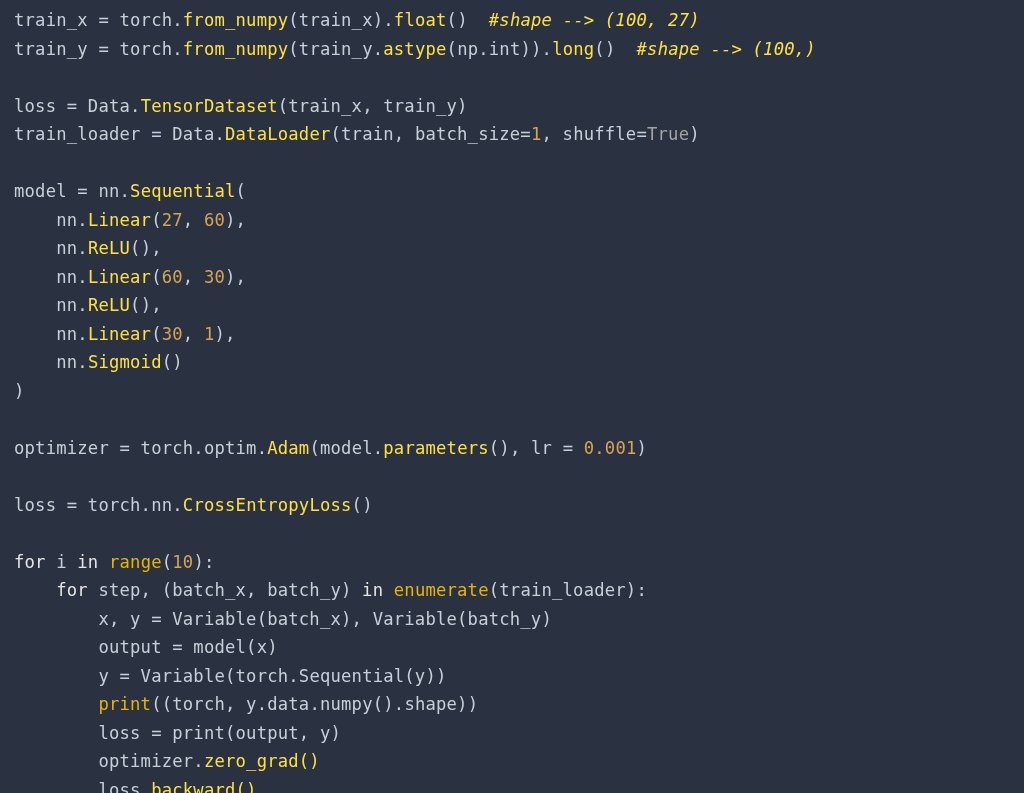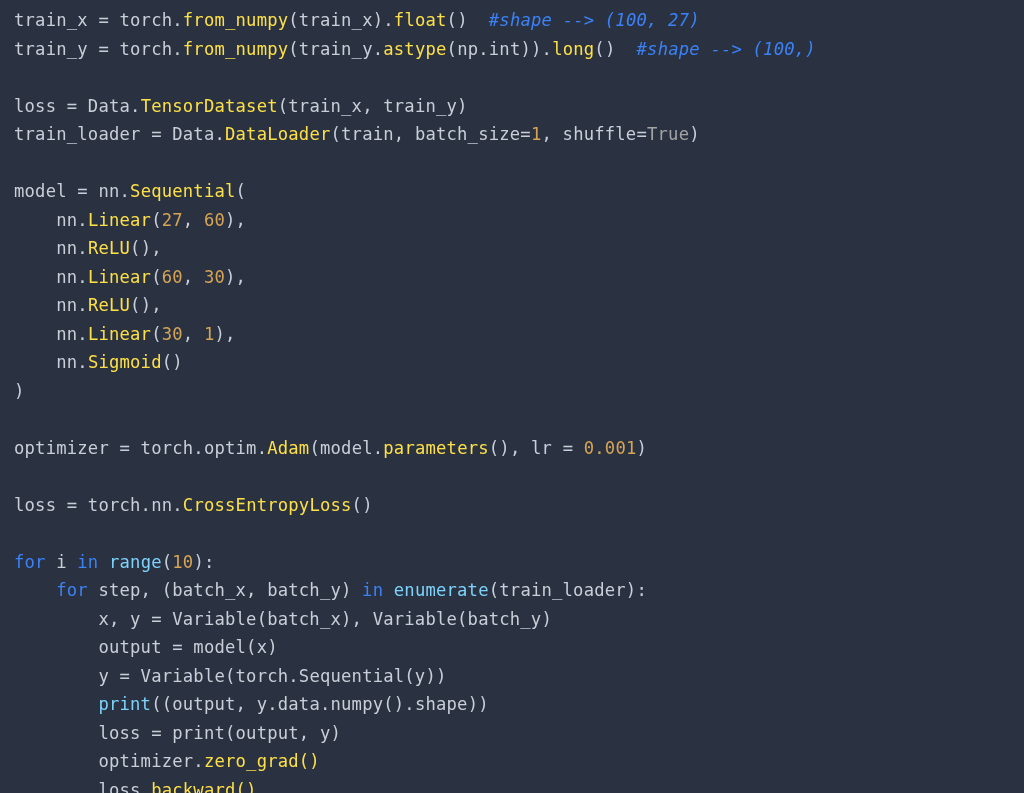--- a/index.html
+++ b/index.html
@@ -15,25 +15,25 @@
     padding: 6px 14px 12px 14px;
     font-family: "Menlo", "Consolas", "DejaVu Sans Mono", monospace;
     font-size: 17.2px;
     line-height: 28.5px;
     letter-spacing: 0.2px;
     white-space: pre;
     color: #c9d1dd;
   }
   .tok-def   { color: #c8cfd9; }     
   .tok-num   { color: #d7a455; }     
-  .tok-key   { color: #3b82f6; }     
+  .tok-key   { color: #e5e5e5; }     
   .tok-bool  { color: #a3a3a3; }     
-  .tok-comm  { color: #3b82f6; font-style: italic; margin-top: 36px; } 
+  .tok-comm  { color: #fde047; font-style: italic; margin-top: 36px; } 
   .tok-call  { color: #fde047; }     
-  .tok-builtin { color: #7dd3fc; }
+  .tok-builtin { color: #eab308; }
 </style>
 </head>
 <body>
 
 <pre class="code"><span><span class="tok-def">train_x </span><span class="tok-def">=</span><span class="tok-def"> torch</span><span class="tok-def">.</span><span class="tok-call">from_numpy</span><span class="tok-def">(</span><span class="tok-def">train_x</span><span class="tok-def">)</span><span class="tok-def">.</span><span class="tok-call">float</span><span class="tok-def">()</span><span>  </span><span class="tok-comm">#shape --&gt; (100, 27)</span></span>
 <span><span class="tok-def">train_y </span><span class="tok-def">=</span><span class="tok-def"> torch</span><span class="tok-def">.</span><span class="tok-call">from_numpy</span><span class="tok-def">(</span><span class="tok-def">train_y</span><span class="tok-def">.</span><span class="tok-call">astype</span><span class="tok-def">(</span><span class="tok-def">np</span><span class="tok-def">.</span><span class="tok-def">int</span><span class="tok-def">))</span><span class="tok-def">.</span><span class="tok-call">long</span><span class="tok-def">()</span><span>  </span><span class="tok-comm">#shape --&gt; (100,)</span></span>
 
 <span><span class="tok-def">loss </span><span class="tok-def">=</span><span class="tok-def"> Data</span><span class="tok-def">.</span><span class="tok-call">TensorDataset</span><span class="tok-def">(</span><span class="tok-def">train_x, train_y</span><span class="tok-def">)</span></span>
 <span><span class="tok-def">train_loader </span><span class="tok-def">=</span><span class="tok-def"> Data</span><span class="tok-def">.</span><span class="tok-call">DataLoader</span><span class="tok-def">(</span><span class="tok-def">train, batch_size</span><span class="tok-def">=</span><span class="tok-num">1</span><span class="tok-def">, shuffle</span><span class="tok-def">=</span><span class="tok-bool">True</span><span class="tok-def">)</span></span>
 
@@ -48,17 +48,17 @@
 
 <span><span class="tok-def">optimizer </span><span class="tok-def">=</span><span class="tok-def"> torch</span><span class="tok-def">.</span><span class="tok-def">optim</span><span class="tok-def">.</span><span class="tok-call">Adam</span><span class="tok-def">(</span><span class="tok-def">model</span><span class="tok-def">.</span><span class="tok-call">parameters</span><span class="tok-def">(), lr </span><span class="tok-def">=</span><span class="tok-def"> </span><span class="tok-num">0.001</span><span class="tok-def">)</span></span>
 
 <span><span class="tok-def">loss </span><span class="tok-def">=</span><span class="tok-def"> torch</span><span class="tok-def">.</span><span class="tok-def">nn</span><span class="tok-def">.</span><span class="tok-call">CrossEntropyLoss</span><span class="tok-def">()</span></span>
 
 <span><span class="tok-key">for</span><span class="tok-def"> i </span><span class="tok-key">in</span><span class="tok-def"> </span><span class="tok-builtin">range</span><span class="tok-def">(</span><span class="tok-num">10</span><span class="tok-def">):</span></span>
 <span><span>    </span><span class="tok-key">for</span><span class="tok-def"> step, (batch_x, batch_y) </span><span class="tok-key">in</span><span class="tok-def"> </span><span class="tok-builtin">enumerate</span><span class="tok-def">(</span><span class="tok-def">train_loader</span><span class="tok-def">):</span></span>
 <span><span>        </span><span class="tok-def">x, y </span><span class="tok-def">=</span><span class="tok-def"> Variable(batch_x), Variable(batch_y)</span></span>
 <span><span>        </span><span class="tok-def">output </span><span class="tok-def">=</span><span class="tok-def"> model(x)</span></span>
 <span><span>        </span><span class="tok-def">y </span><span class="tok-def">=</span><span class="tok-def"> Variable(torch</span><span class="tok-def">.</span><span class="tok-def">Sequential(y))</span></span>
-<span><span>        </span><span class="tok-builtin">print</span><span class="tok-def">(</span><span class="tok-def">(output, y</span><span class="tok-def">.</span><span class="tok-def">data</span><span class="tok-def">.</span><span class="tok-def">numpy()</span><span class="tok-def">.</span><span class="tok-def">shape)</span><span class="tok-def">)</span></span>
+<span><span>        </span><span class="tok-builtin">print</span><span class="tok-def">(</span><span class="tok-def">(torch, y</span><span class="tok-def">.</span><span class="tok-def">data</span><span class="tok-def">.</span><span class="tok-def">numpy()</span><span class="tok-def">.</span><span class="tok-def">shape)</span><span class="tok-def">)</span></span>
 <span><span>        </span><span class="tok-def">loss </span><span class="tok-def">=</span><span class="tok-def"> print(output, y)</span></span>
 <span><span>        </span><span class="tok-def">optimizer</span><span class="tok-def">.</span><span class="tok-call">zero_grad()</span></span>
 <span><span>        </span><span class="tok-def">loss</span><span class="tok-def">.</span><span class="tok-call">backward()</span></span>
 </pre>
 
 </body></html>

